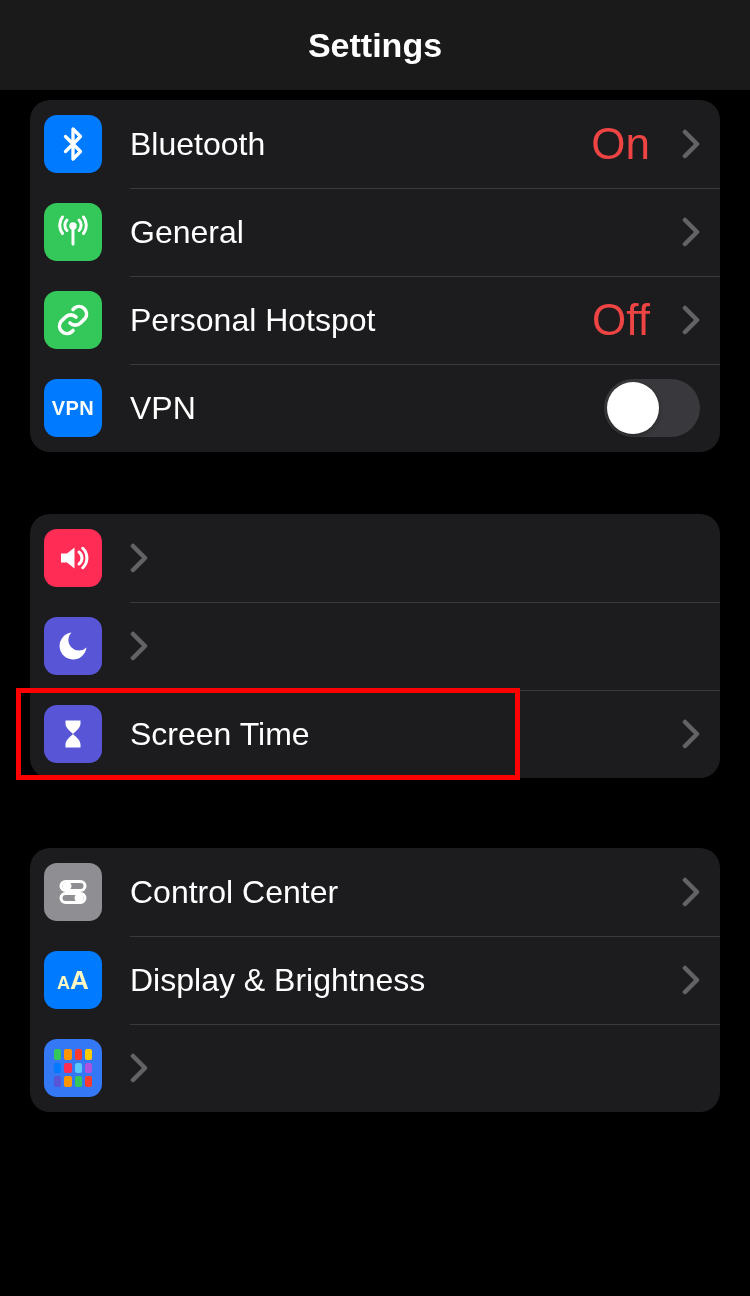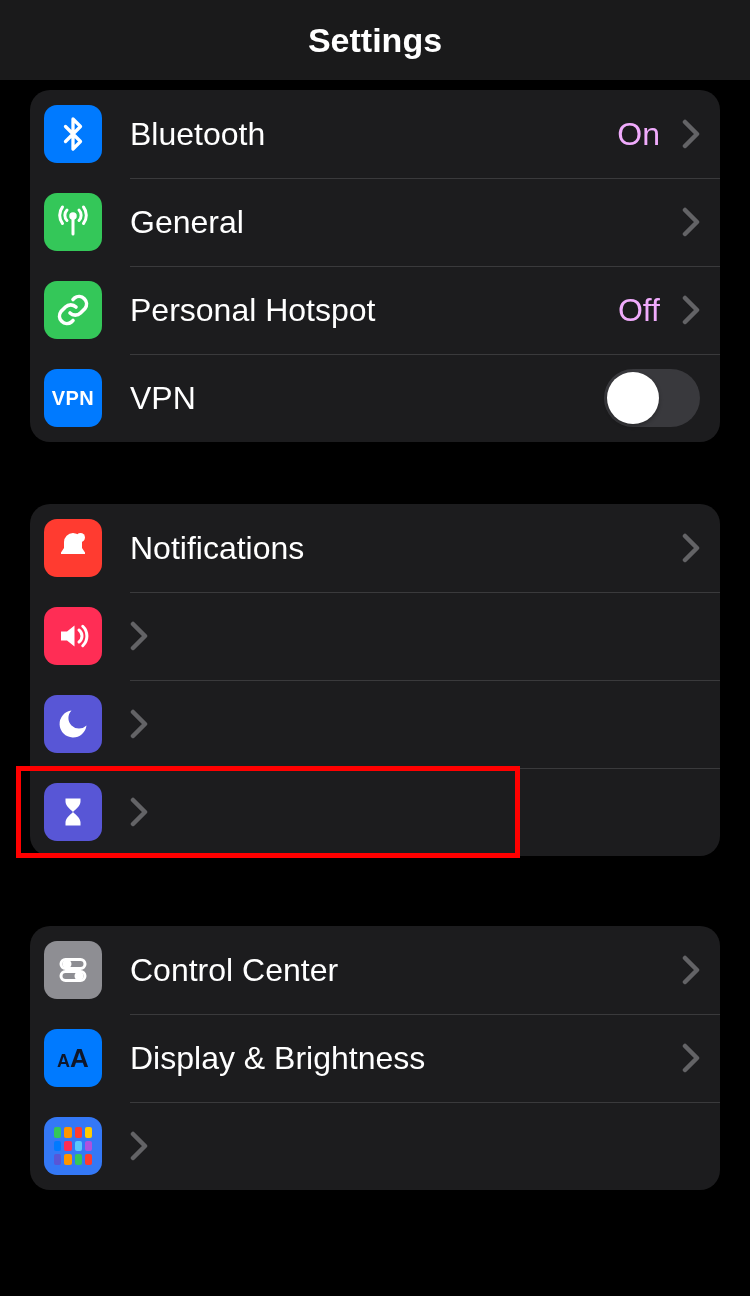--- a/index.html
+++ b/index.html
@@ -5,21 +5,21 @@
   * { box-sizing: border-box; margin: 0; padding: 0; }
   html, body {
     width: 750px;
     height: 1296px;
     background: #000;
     font-family: -apple-system, "Helvetica Neue", Helvetica, Arial, sans-serif;
     color: #fff;
     overflow: hidden;
   }
   .header {
-    height: 80px;
+    height: 90px;
     background: #1a1a1b;
     display: flex;
     align-items: center;
     justify-content: center;
   }
   .header-title {
     font-size: 34px;
     font-weight: 600;
     color: #fff;
   }
@@ -59,23 +59,23 @@
     flex-shrink: 0;
     margin-right: 28px;
   }
   .label {
     font-size: 32px;
     font-weight: 400;
     color: #fff;
     flex: 1;
   }
   .value {
-    font-size: 32px;
-    color: #f0abfc;
-    margin-right: 22px;
+    font-size: 44px;
+    color: #ef4444;
+    margin-right: 32px;
   }
   .chevron svg { display: block; }
   .highlight {
     position: absolute;
     border: 5px solid #ff0000;
     pointer-events: none;
     left: -14px;
     right: 200px;
     top: -2px;
     bottom: -2px;
@@ -109,21 +109,21 @@
     box-shadow: 0 2px 4px rgba(0,0,0,.3);
   }
   
   .vpn-text {
     color: #fff;
     font-size: 20px;
     font-weight: 700;
     letter-spacing: 0.5px;
   }
   .aa-text {
-    color: #0f172a;
+    color: #fef9c3;
     font-size: 26px;
     font-weight: 600;
   }
   .aa-text .small { font-size: 18px; }
   
   .home-grid {
     width: 42px;
     height: 42px;
     display: grid;
     grid-template-columns: repeat(4, 1fr);
@@ -203,34 +203,20 @@
       <div class="label">VPN</div>
       <div class="toggle">
         <div class="knob"></div>
       </div>
     </div>
 
   </div>
 
   <div class="group">
 
-    <div class="row">
-      <div class="icon-wrap bg-red">
-        <svg viewBox="0 0 24 24" fill="#fff">
-            <path d="M12 2a6 6 0 00-6 6v4l-2 3v1h16v-1l-2-3V8a6 6 0 00-6-6z"></path>
-            <circle cx="17" cy="5" r="3" fill="#fff"></circle>
-          </svg>
-      </div>
-      <div class="label">Notifications</div>
-      <div class="chevron">
-        <svg width="18" height="30" viewBox="0 0 12 20" fill="none" stroke="#636366" stroke-width="3" stroke-linecap="round" stroke-linejoin="round">
-            <path d="M2 2l8 8-8 8"></path>
-          </svg>
-      </div>
-    </div>
 
     <div class="row">
       <div class="divider"></div>
       <div class="icon-wrap bg-pink">
         <svg viewBox="0 0 24 24" fill="#fff">
             <path d="M4 9v6h4l5 4V5L8 9H4z"></path>
             <path d="M16 8a5 5 0 010 8M18.5 5.5a9 9 0 010 13" fill="none" stroke="#fff" stroke-width="2" stroke-linecap="round"></path>
           </svg>
       </div>
       <div class="chevron">
@@ -254,20 +240,21 @@
       </div>
     </div>
 
     <div class="row" style="position:relative">
       <div class="divider"></div>
       <div class="icon-wrap bg-indigo">
         <svg viewBox="0 0 24 24" fill="#fff">
             <path d="M7 3h10v2c0 3-3 5-5 7 2 2 5 4 5 7v2H7v-2c0-3 3-5 5-7-2-2-5-4-5-7V3z"></path>
           </svg>
       </div>
+      <div class="label">Screen Time</div>
       <div class="chevron">
         <svg width="18" height="30" viewBox="0 0 12 20" fill="none" stroke="#636366" stroke-width="3" stroke-linecap="round" stroke-linejoin="round">
             <path d="M2 2l8 8-8 8"></path>
           </svg>
       </div>
       <div class="highlight"></div>
     </div>
 
   </div>
 

